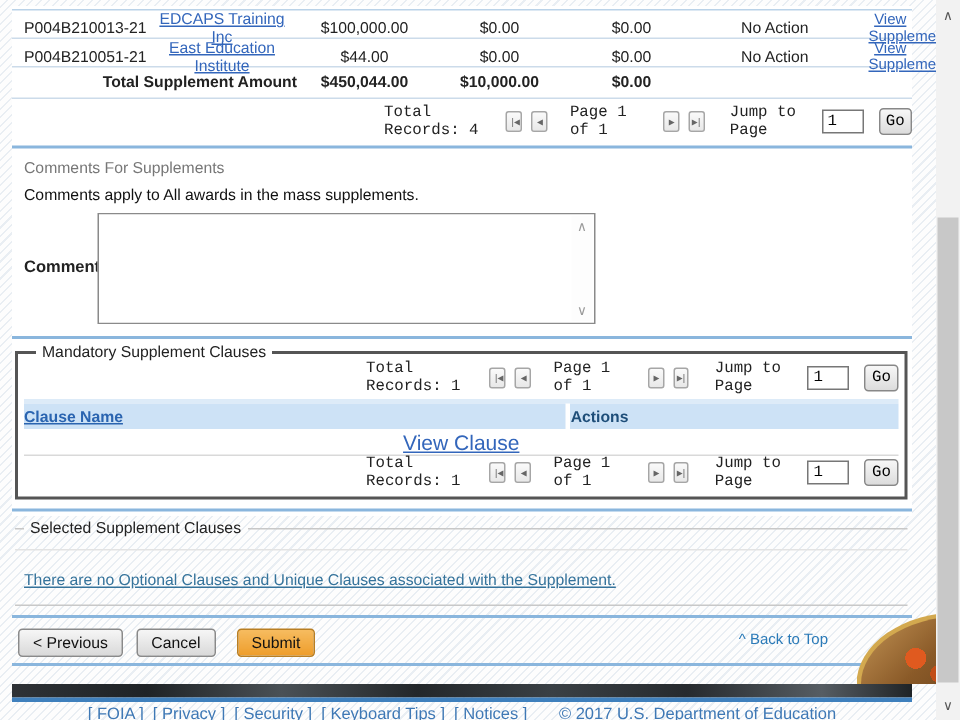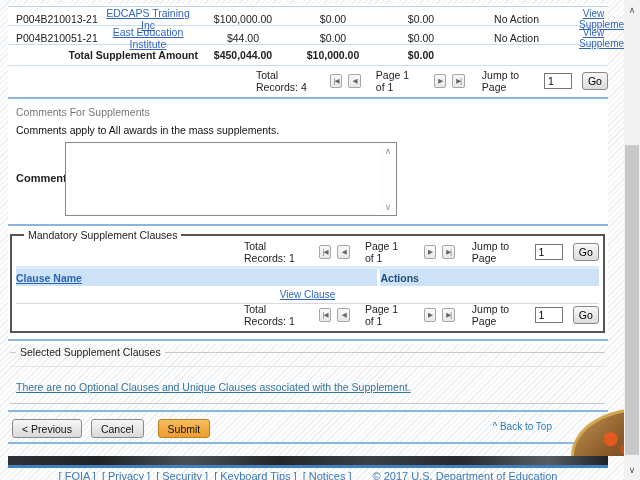--- a/index.html
+++ b/index.html
@@ -21,21 +21,21 @@
   .sup-total { height:21px; font-weight:bold; }
   .c-award { padding-left:8px; }
   .c-grantee { text-align:center; }
   .c-grantee a, a.lnk { color:#3366bb; text-decoration:underline; cursor:pointer; }
   .c-amt { text-align:center; padding-right:2px; }
   .c-action { text-align:right; padding-right:4px; }
   .c-view { text-align:center; font-size:10px;margin-left:36px; }
   .t-label { grid-column:1 / span 2; text-align:right; }
 
   
-  .pag { display:flex; align-items:center; height:20px; margin-top:5px; }
+  .pag { display:flex; align-items:center; height:20px; margin-top:5px;font-family:Liberation Mono, monospace; }
   .pag .rec { margin-right:10px; }
   .pgbtn {
     width:15px; height:14px; margin:0 3px; border:1px solid #a6a6a6; border-radius:2px;
     background:linear-gradient(#fafafa,#e8e8e8); color:#666; font-size:6.5px; letter-spacing:-1px;
     display:inline-flex; align-items:center; justify-content:center; cursor:pointer;
   }
   .pag .pageinfo { margin:0 12px; }
   .pag .jump { margin-left:14px; margin-right:10px; }
   .jumpbox { width:28px; height:16px; border:1px solid #777; font-size:10.5px; padding-left:3px; font-family:inherit; }
   .gobtn {
@@ -71,21 +71,21 @@
   .clause-head > div {
     background:#cde2f6; height:17px; display:flex; align-items:center; 
     font-weight:bold; font-size:10.5px;
   }
   .ch-name { flex:0 0 62%; }
   .ch-name a { color:#2a64b0; text-decoration:underline; cursor:pointer; }
   .ch-actions { flex:1; color:#1e4e79; }
   .clause-row { display:flex; gap:3px; border-bottom:1px solid #d9d9d9; }
   .clause-row > div { height:17px; display:flex; align-items:center; justify-content:center; }
   .cr-name { flex:0 0 62%; font-size:9px; color:#222; letter-spacing:0.2px; }
-  .cr-action { flex:1; font-size:10px; }
+  .cr-action { flex:1; font-size:14px; }
 
   fieldset.sel { margin:5px 3px 0 2px; border:1px solid #c8c8c8; border-left:0; border-right:0; padding:0; }
   fieldset.sel legend { font-size:10.5px; color:#222; padding:0 4px; margin-left:6px; }
   .sel-msg { color:#35739b; padding:14px 0 10px 6px; border-top:1px solid #e3e3e3; margin-top:8px;text-decoration:underline; }
 
   
   .btn-row { display:flex; align-items:flex-end; margin-top:6px; padding-left:4px; height:20px; }
   .btn {
     height:19px; padding:0 9px; border:1px solid #8a8a8a; border-radius:3px;
     background:linear-gradient(#f6f6f6,#d9d9d9); font-size:10.5px; cursor:pointer; font-family:inherit; color:#111;

